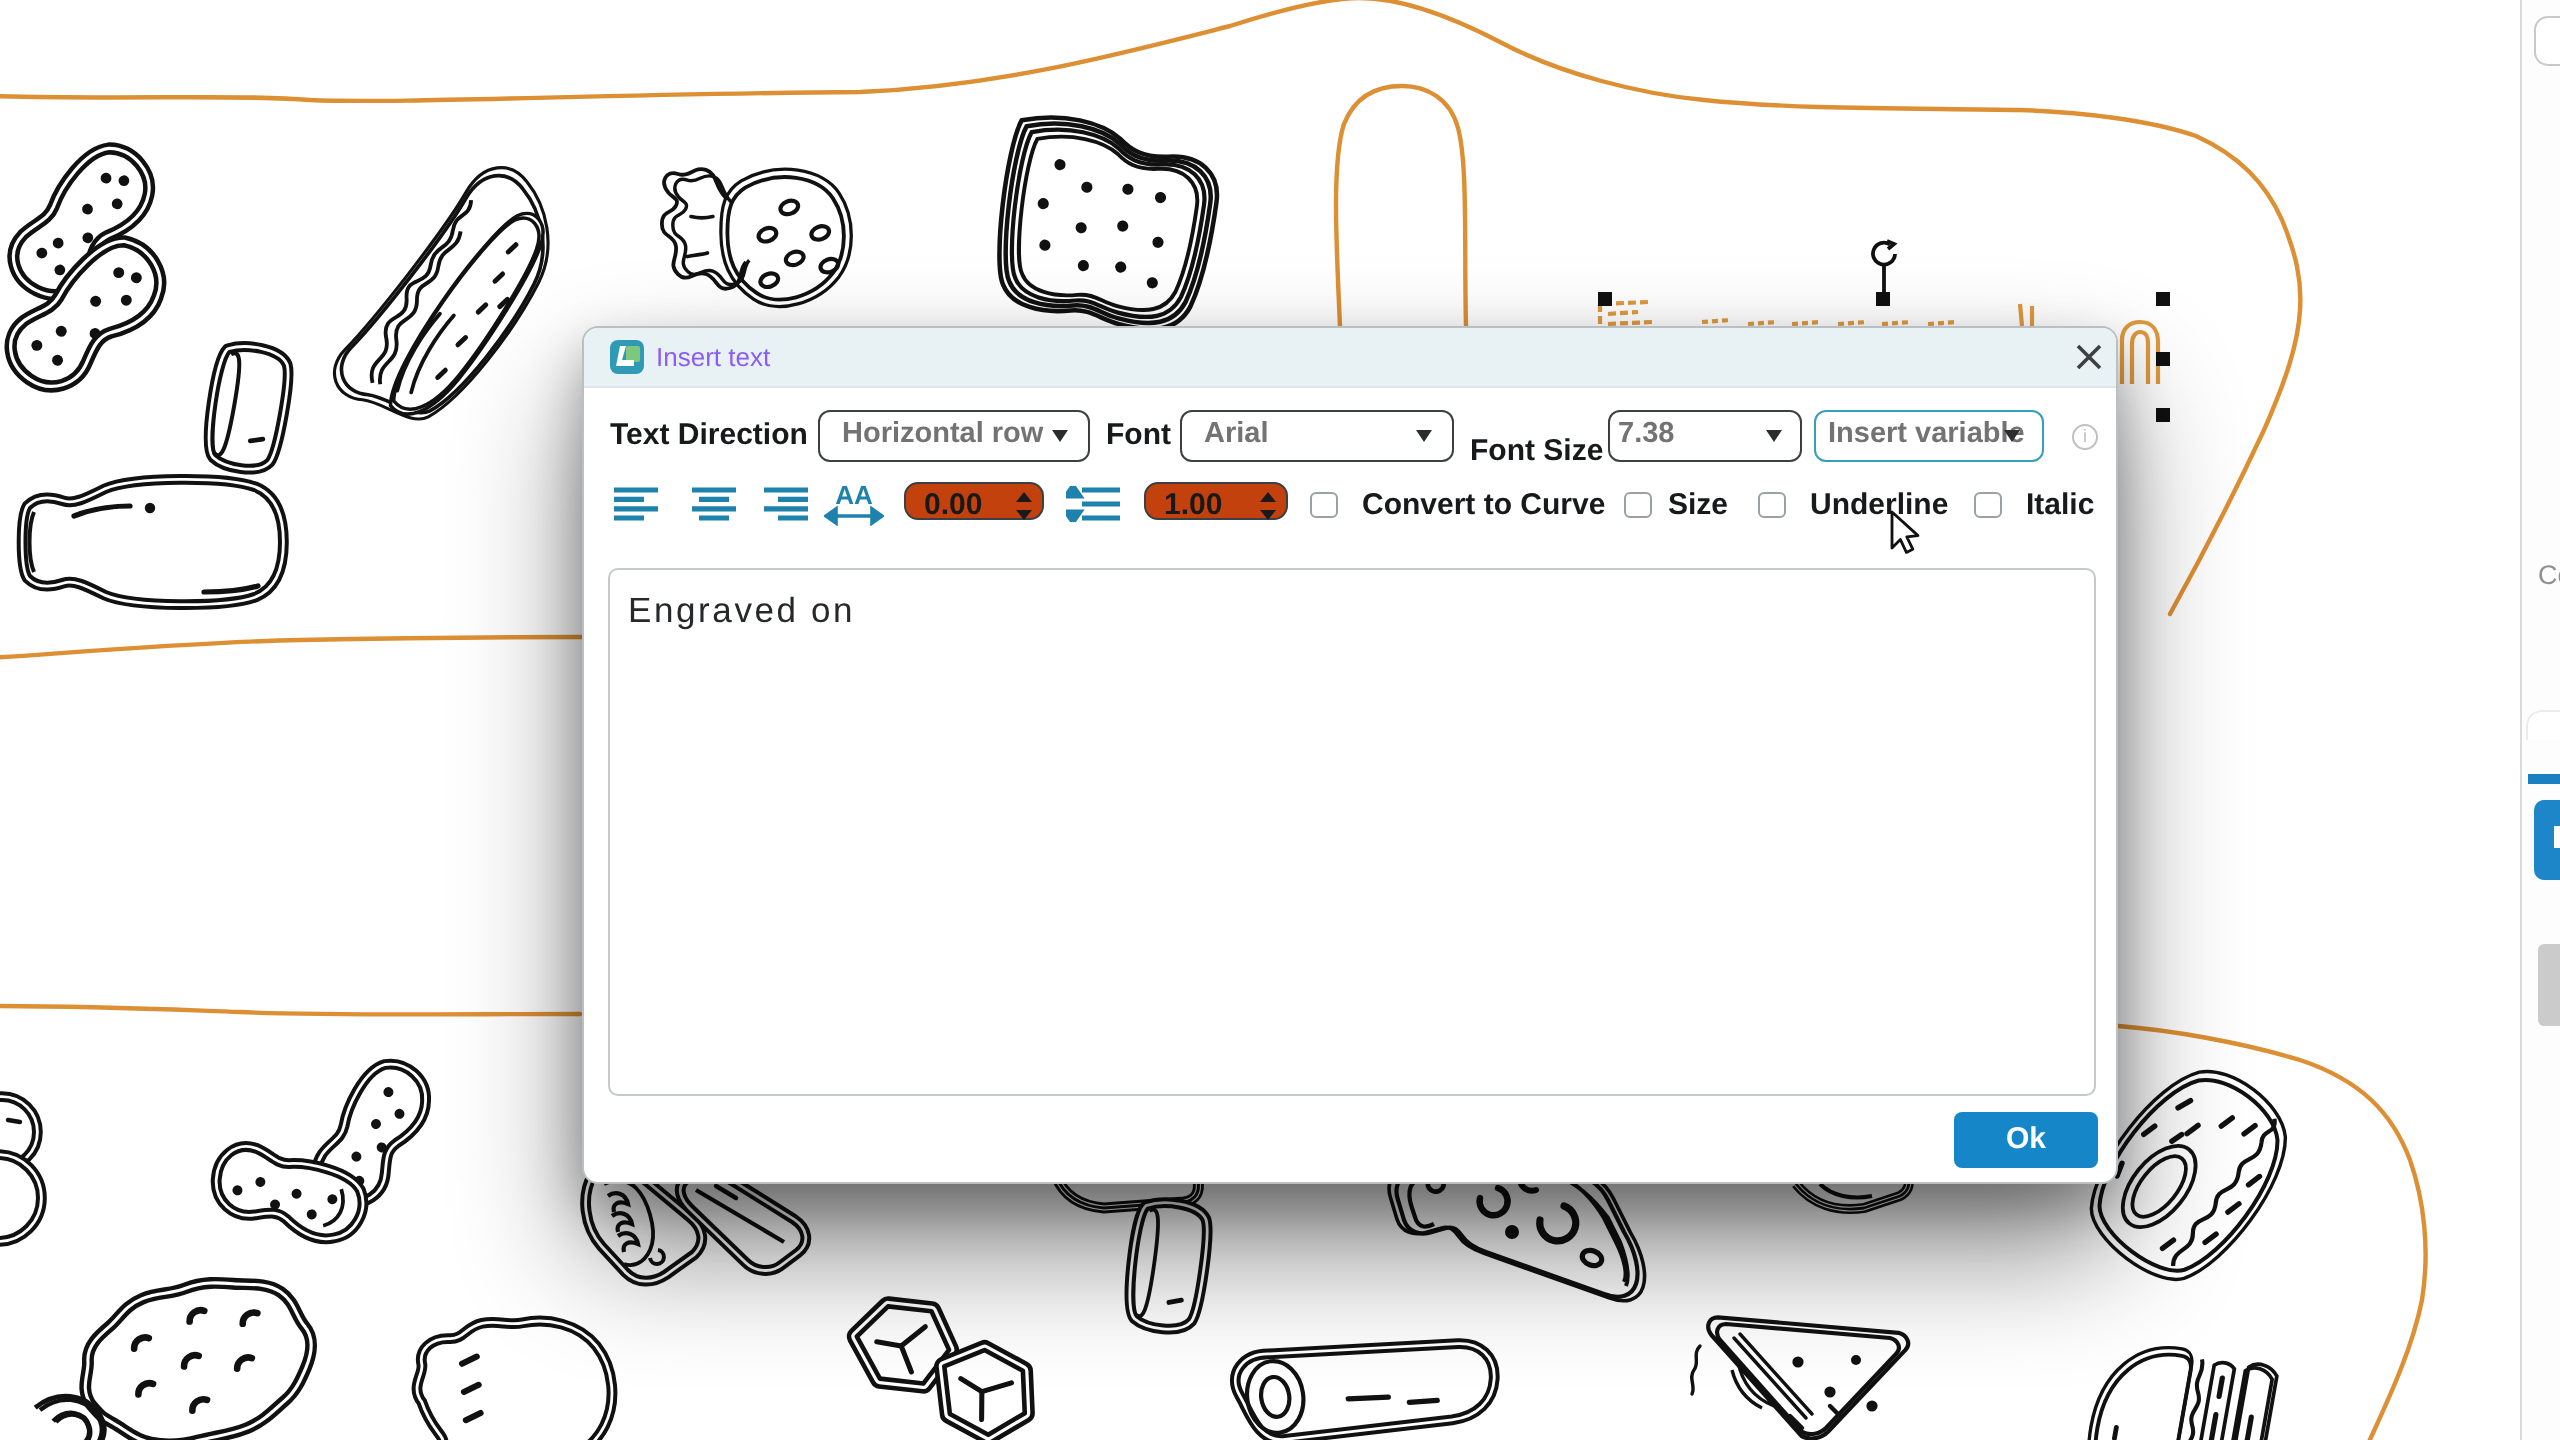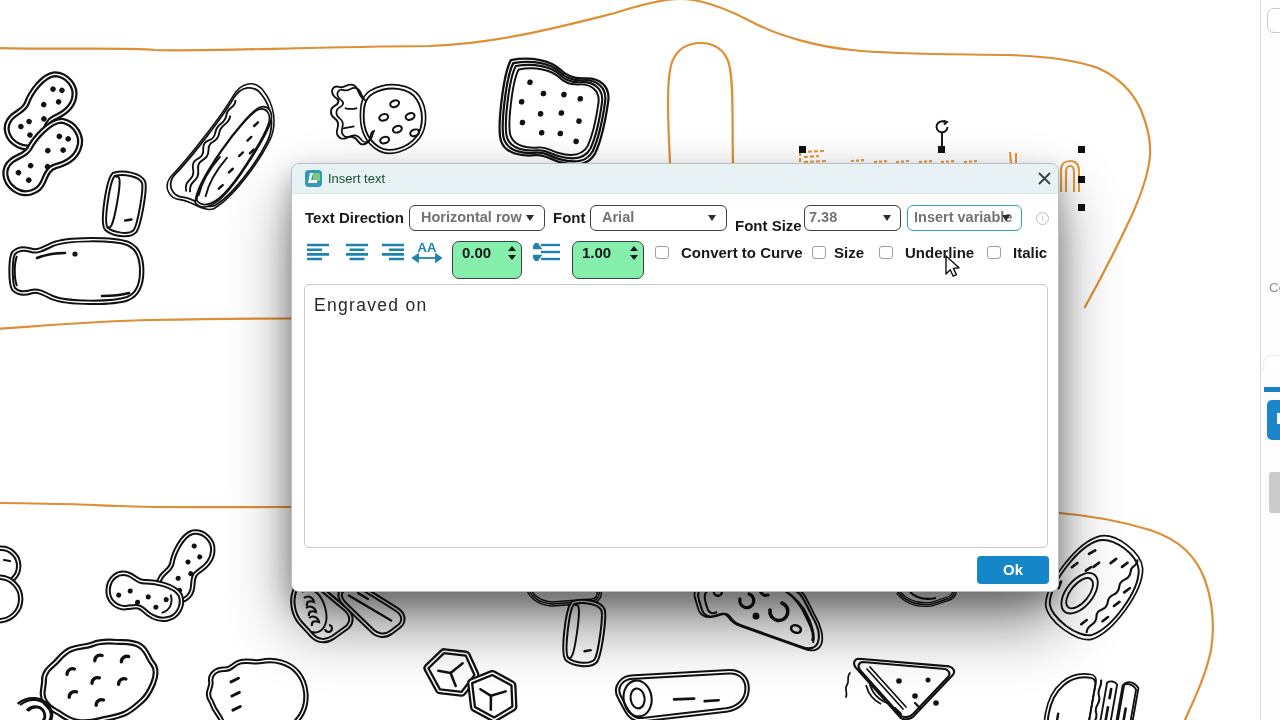--- a/index.html
+++ b/index.html
@@ -1,25 +1,25 @@
 <!DOCTYPE html>
 <html><head>
 <meta charset="utf-8">
 <style>
   html,body{margin:0;padding:0;}
   body{width:1280px;height:720px;overflow:hidden;background:#ffffff;font-family:"Liberation Sans",sans-serif;position:relative;}
   .abs{position:absolute;}
   
   #dialog{position:absolute;left:291px;top:163px;width:768px;height:429px;background:#fff;border:1px solid #b9bfc2;border-radius:8px;box-shadow:0 34px 62px rgba(0,0,0,.46),0 12px 26px rgba(0,0,0,.28);box-sizing:border-box;}
   #titlebar{position:absolute;left:0;top:0;right:0;height:29px;background:#e8f1f4;border-radius:7px 7px 0 0;border-bottom:1px solid #dde7ea;}
-  #title{position:absolute;left:36px;top:0;height:29px;line-height:30px;font-size:13px;color:#14532d;}
+  #title{position:absolute;left:36px;top:0;height:29px;line-height:30px;font-size:13px;color:#8b5cf6;}
   .lbl{position:absolute;font-size:15px;font-weight:700;color:#17191b;height:26px;line-height:26px;white-space:nowrap;}
   .sel{position:absolute;height:26px;border:1.4px solid #3c4043;border-radius:6px;background:#fff;box-sizing:border-box;font-size:14.5px;font-weight:700;color:#737373;line-height:23px;padding-left:11px;}
   .caret{position:absolute;width:0;height:0;border-left:4.5px solid transparent;border-right:4.5px solid transparent;border-top:6px solid #2a2d2f;top:9px;}
-  .spin{position:absolute;height:38px;border:1.4px solid #3c4043;border-radius:7px;background:#86efac;box-sizing:border-box;font-size:15px;font-weight:700;color:#17191b;line-height:22px;padding-left:9px;}
+  .spin{position:absolute;height:19px;border:1.4px solid #3c4043;border-radius:7px;background:#c2410c;box-sizing:border-box;font-size:15px;font-weight:700;color:#17191b;line-height:22px;padding-left:9px;}
   .spup{position:absolute;width:0;height:0;border-left:4px solid transparent;border-right:4px solid transparent;border-bottom:5.5px solid #1a1a1a;top:4px;}
   .spdn{position:absolute;width:0;height:0;border-left:4px solid transparent;border-right:4px solid transparent;border-top:5.5px solid #1a1a1a;top:13px;}
   .cb{position:absolute;width:14px;height:13px;border:1.5px solid #9aa0a3;border-radius:3px;background:#fff;box-sizing:border-box;top:82px;}
   .cblbl{position:absolute;font-size:15px;font-weight:700;color:#17191b;height:24px;line-height:24px;top:77px;white-space:nowrap;}
   #textarea{position:absolute;left:12px;top:120px;width:744px;height:264px;border:1px solid #c5c9cc;border-radius:5px;background:#fff;box-sizing:border-box;}
   #tatext{position:absolute;left:10px;top:8px;font-size:17.5px;font-weight:400;color:#26282a;letter-spacing:1.3px;}
   #okbtn{position:absolute;left:685px;top:392px;width:72px;height:28px;background:#1587c9;border-radius:4px;color:#fff;font-size:15px;font-weight:700;text-align:center;line-height:28px;}
   
   #rpanel{position:absolute;left:1260px;top:0;width:20px;height:720px;background:#fdfdfd;border-left:1px solid #dbdbdb;}
 </style>

